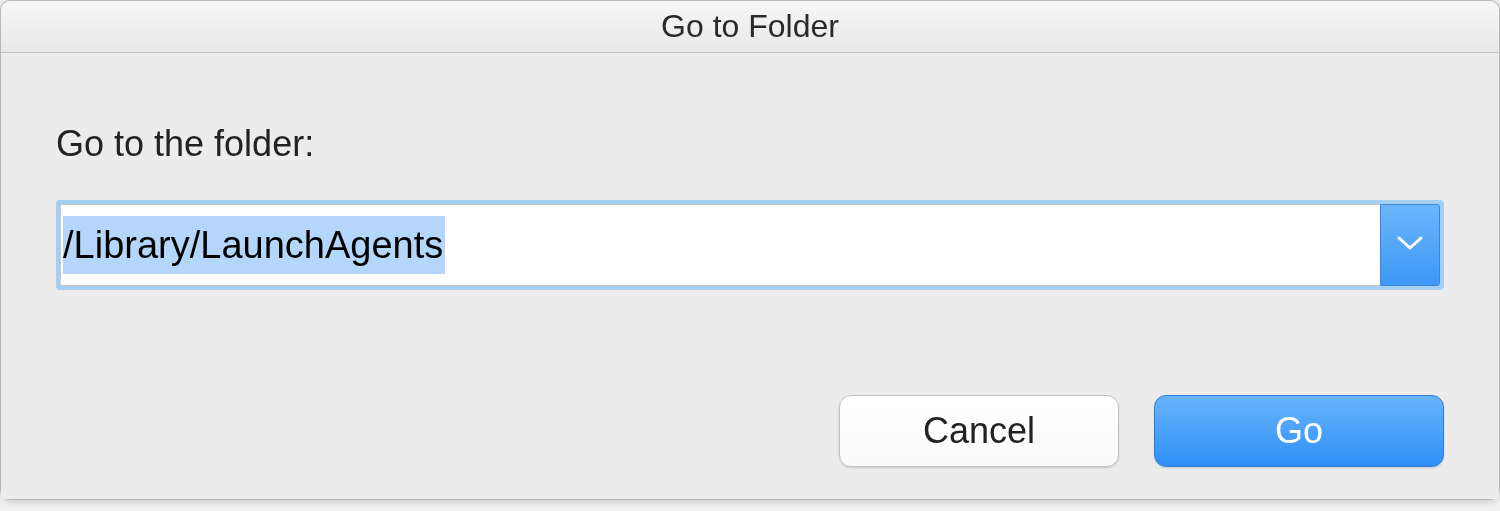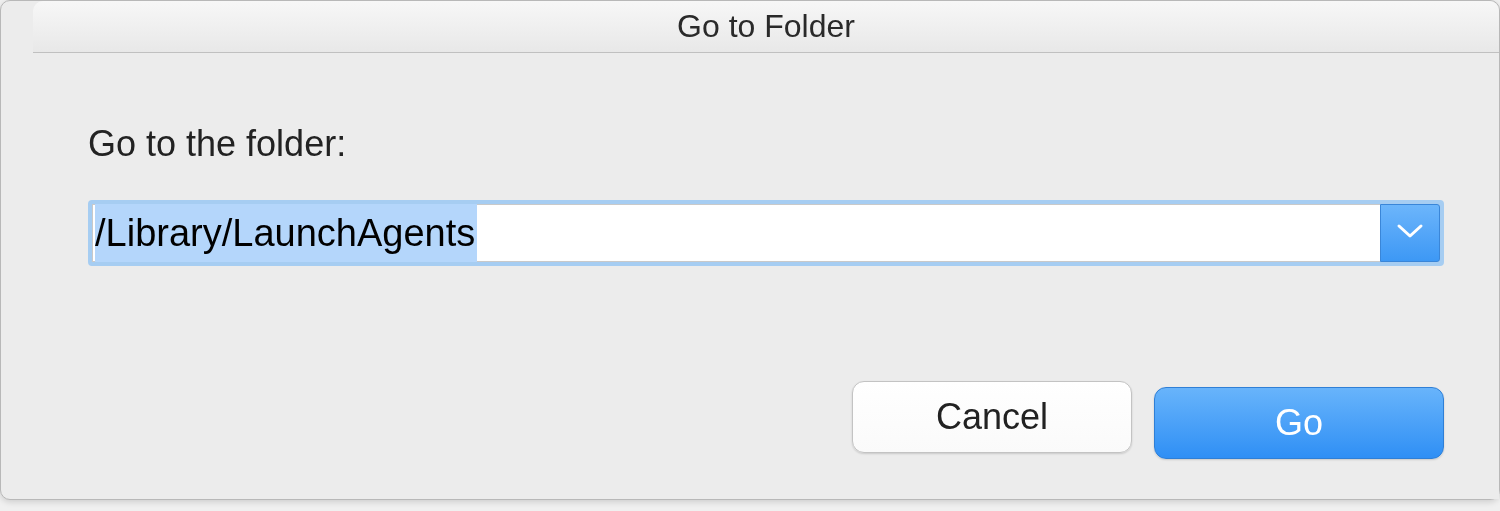--- a/index.html
+++ b/index.html
@@ -16,21 +16,20 @@
     }
     .dialog {
       width: 1500px;
       height: 500px;
       background: #ececec;
       border: 1px solid #b8b8b8;
       border-radius: 10px;
       box-shadow: 0 2px 6px rgba(0,0,0,0.15);
       display: flex;
       flex-direction: column;
-      padding-left: 32px;
     }
     .titlebar {
       height: 52px;
       background: linear-gradient(to bottom, #f7f7f7 0%, #e8e8e8 100%);
       border-bottom: 1px solid #c0c0c0;
       border-top-left-radius: 10px;
       border-top-right-radius: 10px;
       display: flex;
       align-items: center;
       justify-content: center;
@@ -51,21 +50,21 @@
       color: #222;
       margin-bottom: 35px;
       font-weight: 400;
     }
     .input-row {
       display: flex;
       align-items: stretch;
       border: 4px solid #a6cdf2;
       border-radius: 4px;
       background: #a6cdf2;
-      height: 66px;
+      height: 90px;
     }
     .path-input {
       flex: 1;
       background: #fff;
       border: 1px solid #c9c9c9;
       border-right: none;
       font-size: 38px;
       color: #000;
       padding: 0 2px;
       outline: none;
@@ -88,24 +87,24 @@
       align-items: center;
       justify-content: center;
       cursor: pointer;
     }
     .dropdown-btn svg {
       width: 28px;
       height: 18px;
     }
     .button-row {
       position: absolute;
-      bottom: 40px;
+      bottom: 32px;
       right: 55px;
       display: flex;
-      gap: 22px;
+      gap: 35px;
     }
     .btn {
       min-width: 280px;
       height: 72px;
       border-radius: 12px;
       font-size: 36px;
       font-family: inherit;
       cursor: pointer;
       display: flex;
       align-items: center;
@@ -115,21 +114,20 @@
     .btn-cancel {
       background: linear-gradient(to bottom, #ffffff 0%, #fafafa 100%);
       border: 1px solid #c3c3c3;
       color: #222;
     }
     .btn-go {
       background: linear-gradient(to bottom, #68b4fb 0%, #2f8ff5 100%);
       border: 1px solid #2f7fd6;
       color: #fff;
       min-width: 290px;
-      margin-top: 6px;
     }
   </style>
 </head>
 <body>
 
 <div class="dialog">
   <div class="titlebar">
     <div class="title">Go to Folder</div>
   </div>
   <div class="content">

